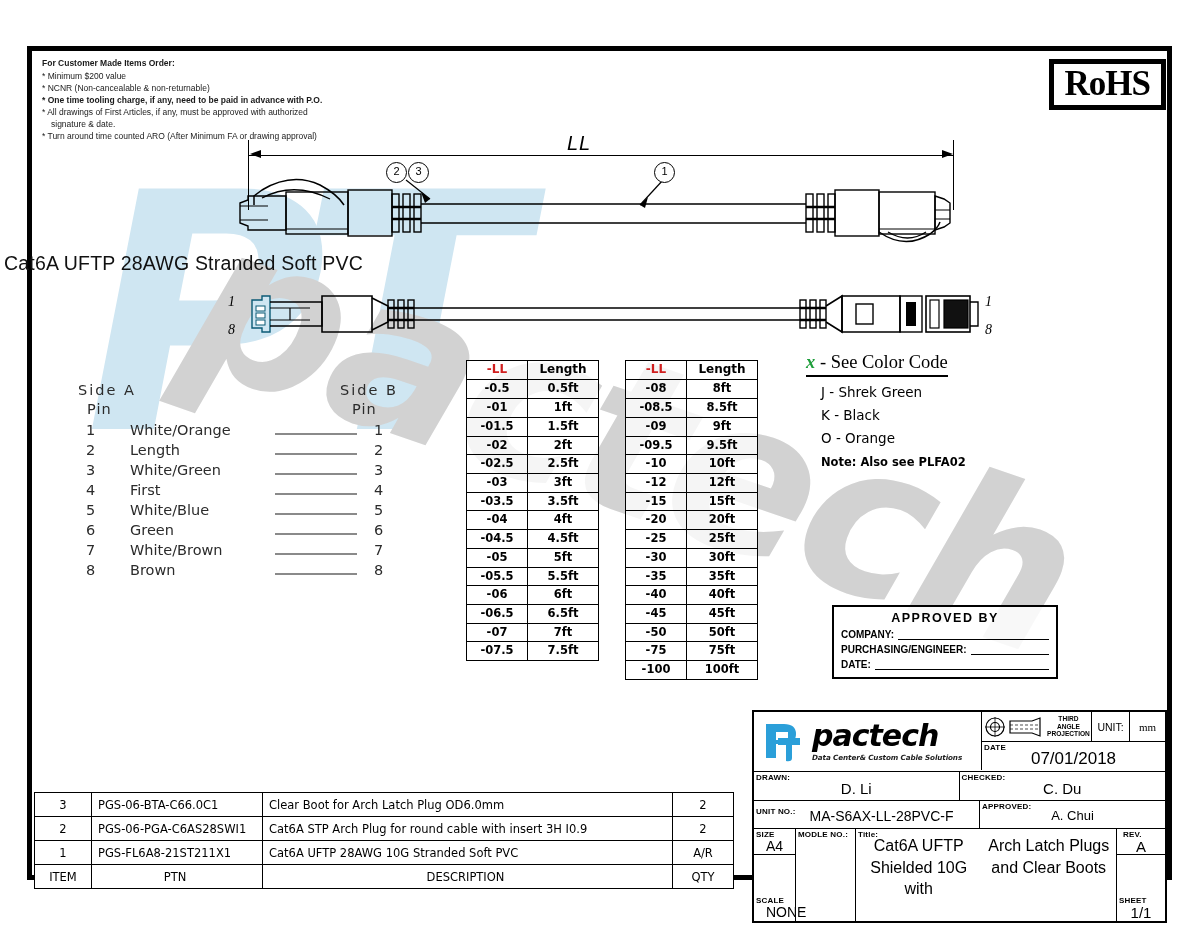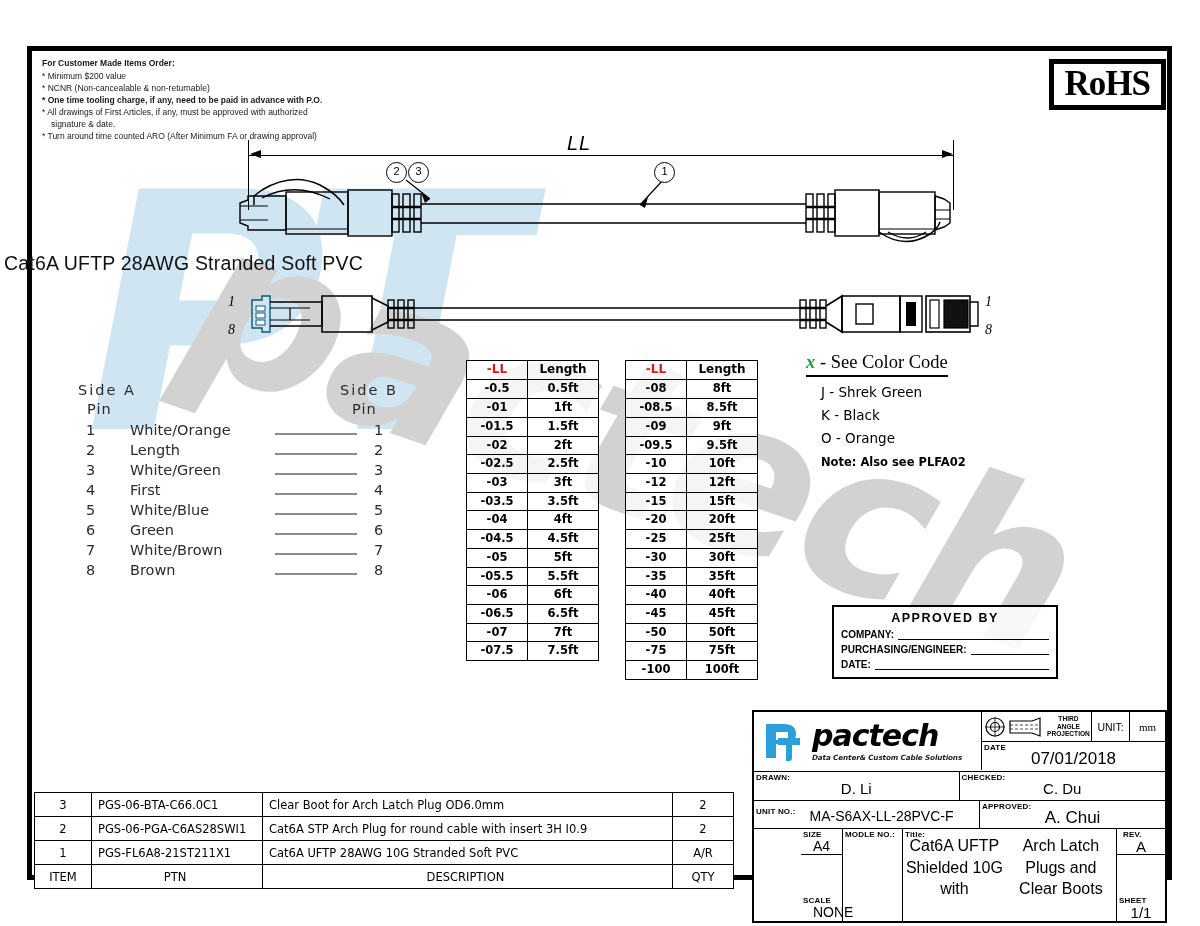--- a/index.html
+++ b/index.html
@@ -272,21 +272,21 @@
   #titleblock {
     position: absolute;
     left: 752px;
     top: 710px;
     width: 415px;
     border: 2.4px solid #000;
     box-sizing: border-box;
     background: #fff;
   }
   #titleblock .tb-row { display: flex; border-bottom: 1.8px solid #000; }
-  #titleblock .tb-row:last-child { border-bottom: none; padding-left: 47px; }
+  #titleblock .tb-row:last-child { border-bottom: none; }
   .tb-cell { border-right: 1.8px solid #000; box-sizing: border-box; position: relative; }
   .tb-cell:last-child { border-right: none; }
   .tb-lbl {
     font-size: 8px; font-weight: bold;
     position: absolute; left: 2px; top: 1px;
     letter-spacing: .2px;
   }
   .tb-val {
     text-align: center;
     font-size: 15px;
@@ -310,21 +310,21 @@
   #proj-cell { flex: none; width: 110px; height: 29px; }
   #unit-lbl-cell { width: 38px; height: 29px; display:flex; align-items:center; justify-content:center; font-size: 10.5px; font-weight: normal;}
   #unit-val-cell { width: 35px; height: 29px; display:flex; align-items:center; justify-content:center; font-size: 11px; font-family: Liberation Serif, serif;}
   #date-cell { width: 183px; height: 29px; }
   #date-cell .tb-val { padding-top: 7px; font-size: 17px; }
   #drawn-cell, #checked-cell { width: 50%; height: 28px; }
   #drawn-cell .tb-val, #checked-cell .tb-val { padding-top: 8px; font-size: 15px;}
   #part-cell { width: 55%; height: 27px; }
   #part-cell .tb-val { padding-top: 7px; padding-left: 30px; font-size: 14px;}
   #appr-cell { width: 45%; height: 27px; }
-  #appr-cell .tb-val { padding-top: 7px; font-size: 17px;}
+  #appr-cell .tb-val { padding-top: 7px; font-size: 13px;}
   #size-col { width: 42px; }
   #model-col { width: 60px; }
   #title-col { flex: 1; }
   #rev-col { width: 48px; }
   .sub-cell { border-bottom: 1.8px solid #000; box-sizing: border-box; position: relative; }
   .sub-cell:last-child { border-bottom: none; margin-top: 40px; }
   #size-cell, #scale-cell { height: 26px; }
   #size-cell .tb-val, #scale-cell .tb-val { padding-top: 9px; font-size: 14px; }
   #scale-cell .tb-val { padding-left: 12px; text-align: left; }
   #title-cell { height: 52px; display: flex; flex-direction: row; justify-content: flex-end; }

